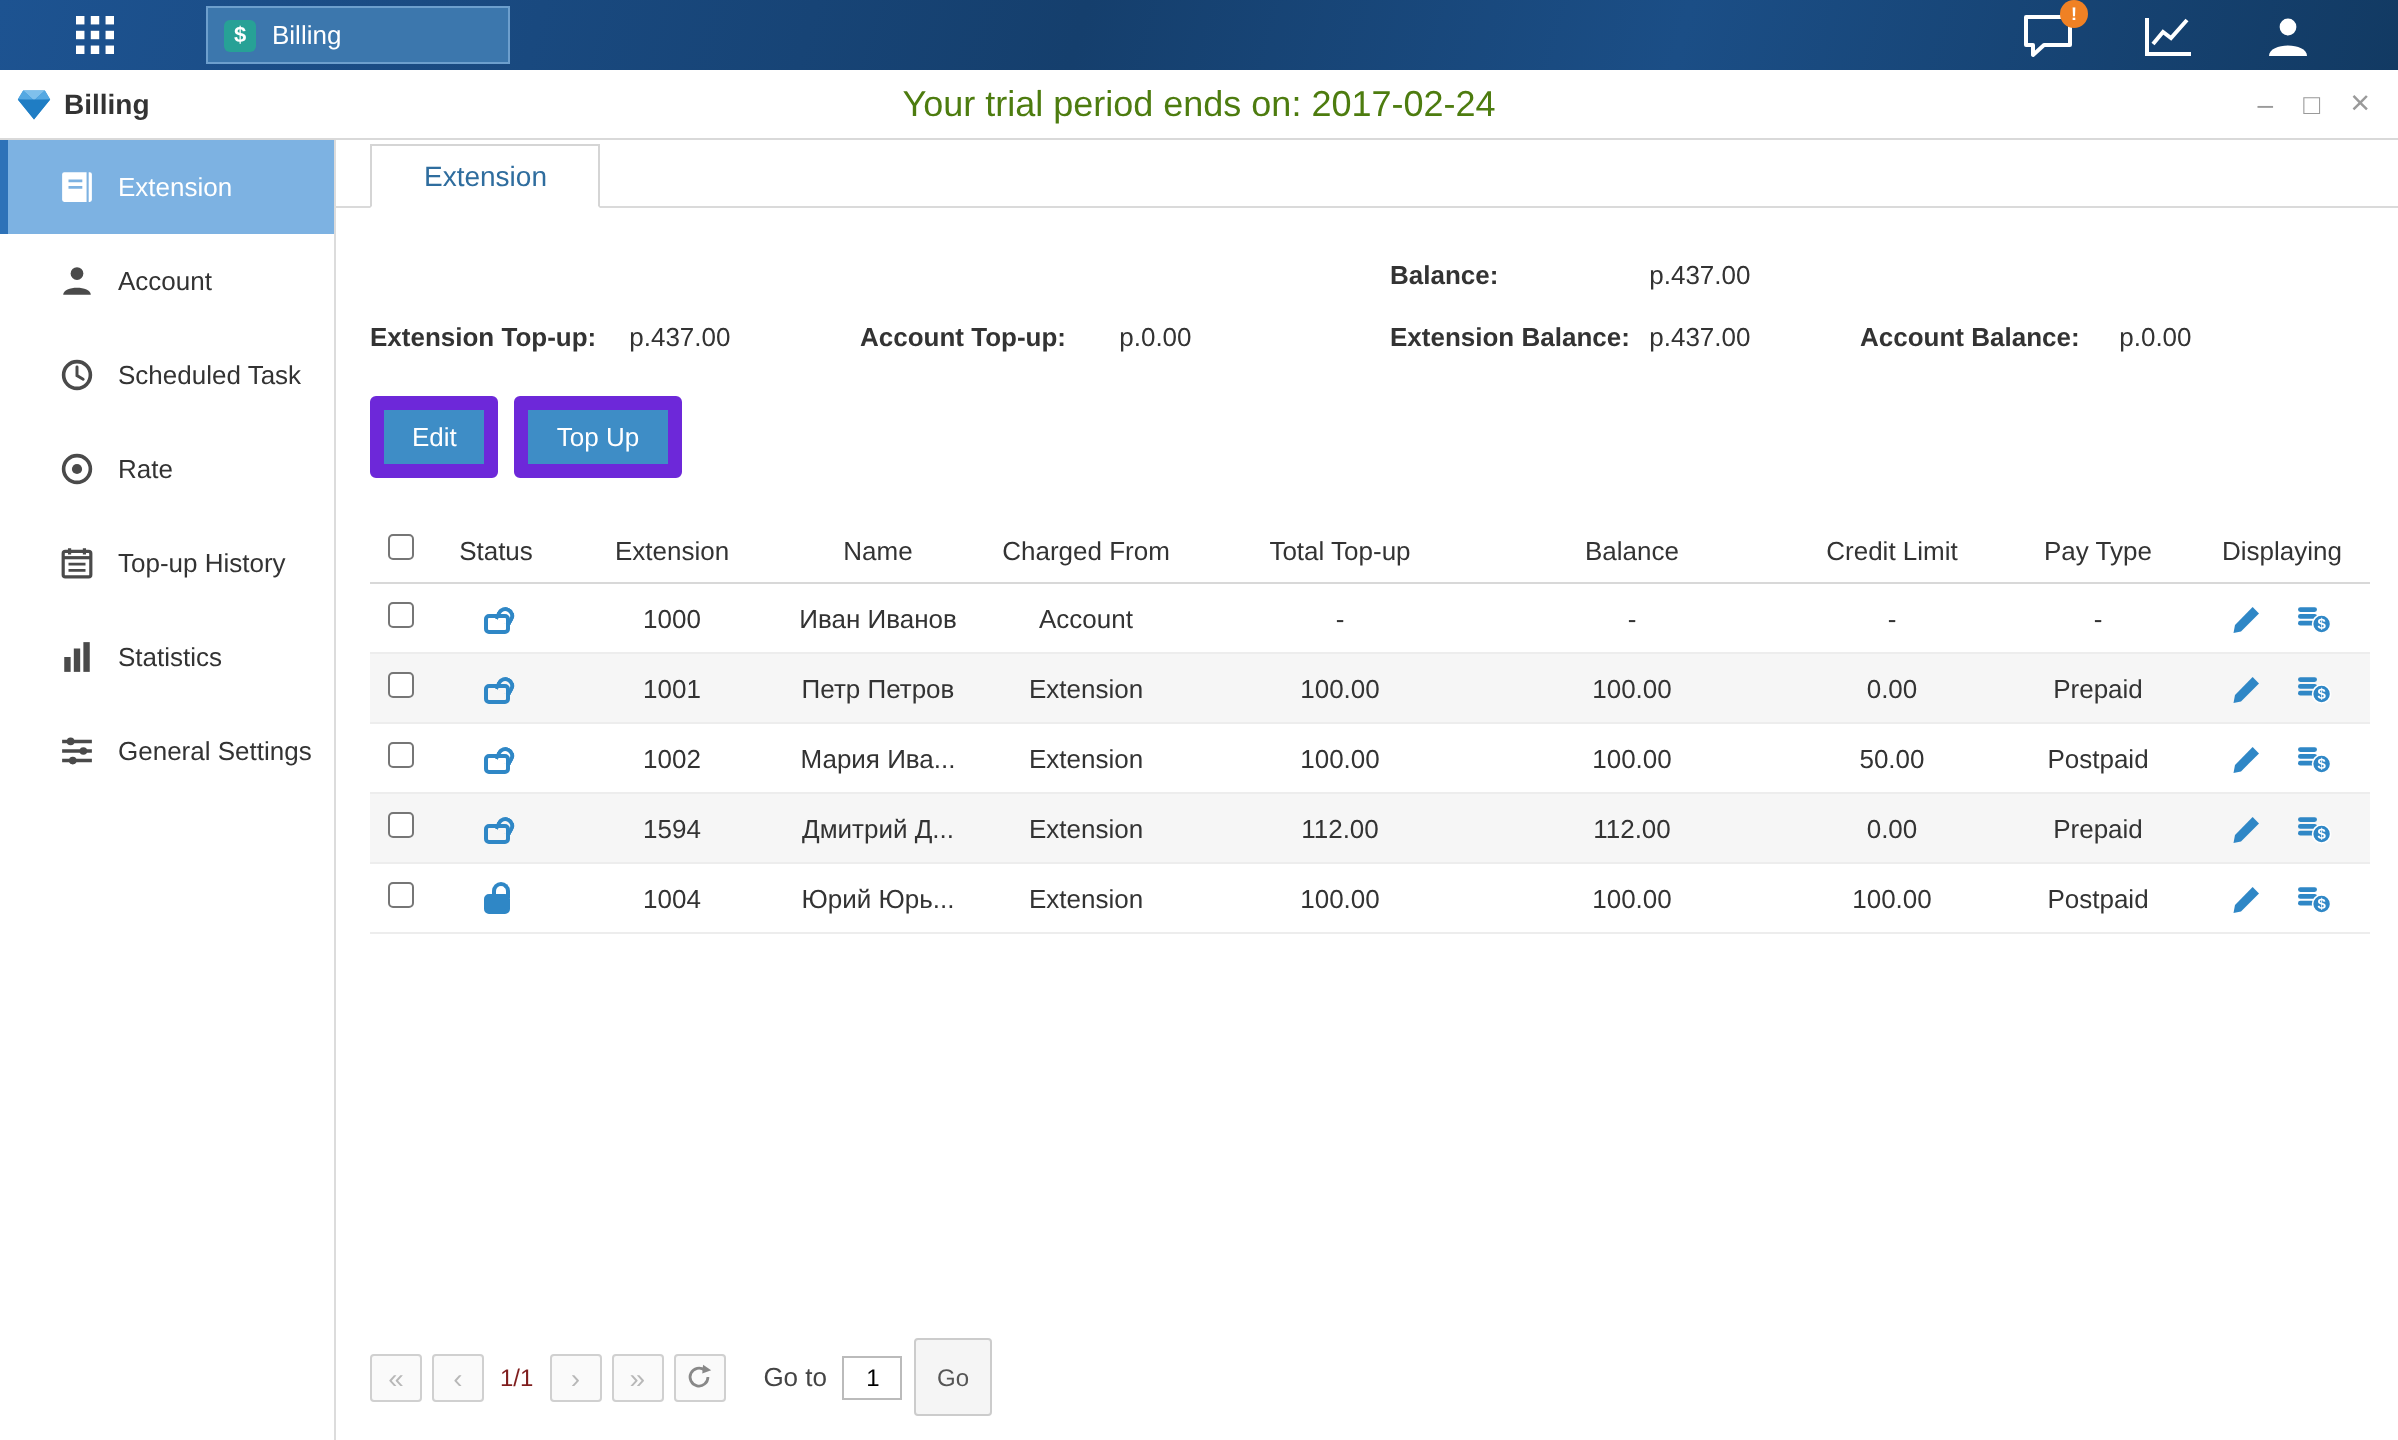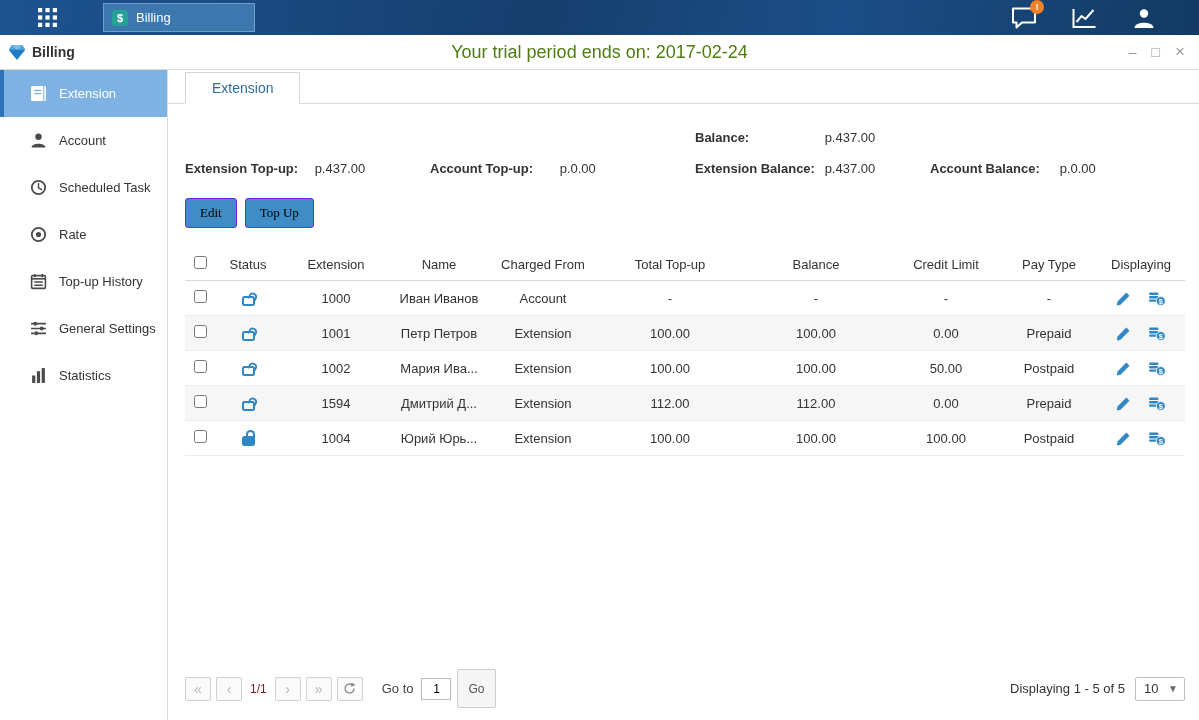--- a/index.html
+++ b/index.html
@@ -81,22 +81,22 @@
   }
   .sum-item b { display:inline-block; width:126px; font-weight:bold; color:#333; }
   .sum-item span { color:#333; }
   .p-r1c1 { grid-column:1; grid-row:1; } .p-r1c3 { grid-column:3; grid-row:1; }
   .p-r2c1 { grid-column:1; grid-row:2; } .p-r2c2 { grid-column:2; grid-row:2; }
   .p-r2c3 { grid-column:3; grid-row:2; } .p-r2c4 { grid-column:4; grid-row:2; }
 
   
   .btn-row { margin-top:22px; display:flex; gap:8px; }
   .btn-primary {
-    background:#3e8dc6; color:#000000; border:1px solid #6d28d9; border-radius:3px;
-    font-size:13px; padding:6px 14px; cursor:pointer; font-family:Liberation Serif, serif;
+    background:#3e8dc6; color:#ffffff; border:7px solid #6d28d9; border-radius:3px;
+    font-size:13px; padding:6px 14px; cursor:pointer; font-family:Liberation Sans, sans-serif;
   }
 
   
   .ext-table { width:100%; border-collapse:collapse; table-layout:fixed; margin-top:20px; font-size:13px; }
   .ext-table th {
     font-weight:normal; color:#333; padding:8px 4px; border-bottom:1px solid #d8d8d8;
     text-align:center; white-space:nowrap;
   }
   .ext-table td {
     padding:0 4px; height:35px; border-bottom:1px solid #ededed; text-align:center;
@@ -250,37 +250,37 @@
               <path d="M1.5 5.5h13" stroke="currentColor" stroke-width="1.5"></path>
               <path d="M4.5 1v3M11.5 1v3" stroke="currentColor" stroke-width="1.5"></path>
               <path d="M4 8.5h8M4 11.5h8" stroke="currentColor" stroke-width="1.3"></path>
             </svg>
           </span>
         <span>Top-up History</span>
       </div>
       <div class="side-item">
         <span class="s-icon">
             <svg width="17" height="17" viewBox="0 0 16 16">
+              <rect x="2" y="8" width="3" height="7" fill="currentColor"></rect>
+              <rect x="6.5" y="4" width="3" height="11" fill="currentColor"></rect>
+              <rect x="11" y="1" width="3" height="14" fill="currentColor"></rect>
+            </svg>
+          </span>
+        <span>Statistics</span>
+      </div>
+      <div class="side-item">
+        <span class="s-icon">
+            <svg width="17" height="17" viewBox="0 0 16 16">
               <path d="M1 3.5h14M1 8h14M1 12.5h14" stroke="currentColor" stroke-width="1.6"></path>
               <circle cx="5" cy="3.5" r="1.8" fill="currentColor"></circle>
               <circle cx="11" cy="8" r="1.8" fill="currentColor"></circle>
               <circle cx="6" cy="12.5" r="1.8" fill="currentColor"></circle>
             </svg>
           </span>
         <span>General Settings</span>
-      </div>
-      <div class="side-item">
-        <span class="s-icon">
-            <svg width="17" height="17" viewBox="0 0 16 16">
-              <rect x="2" y="8" width="3" height="7" fill="currentColor"></rect>
-              <rect x="6.5" y="4" width="3" height="11" fill="currentColor"></rect>
-              <rect x="11" y="1" width="3" height="14" fill="currentColor"></rect>
-            </svg>
-          </span>
-        <span>Statistics</span>
       </div>
     </div>
 
     <div class="main">
       <div class="tabstrip">
         <span class="tab">Extension</span>
       </div>
 
       <div class="content">
 
@@ -498,25 +498,18 @@
           <span class="pg-btn">»</span>
           <span class="pg-btn">
             <svg width="13" height="13" viewBox="0 0 16 16">
                 <path d="M13.5 8a5.5 5.5 0 1 1-2-4.2" stroke="#888" stroke-width="1.7" fill="none"></path>
                 <polygon points="10.5,0.5 15.5,3.8 10,5.8" fill="#888"></polygon>
               </svg>
           </span>
           <span class="goto-label">Go to</span>
           <input class="goto-input" value="1" style="">
           <button class="go-btn">Go</button>
-          <div class="pg-right">
-            <span class="displaying">Displaying 1 - 5 of 5</span>
-            <div class="page-size-select">
-              <span>10</span>
-              <span class="caret">▼</span>
-            </div>
-          </div>
         </div>
 
       </div>
     </div>
   </div>
 </div>
 
 </body></html>

